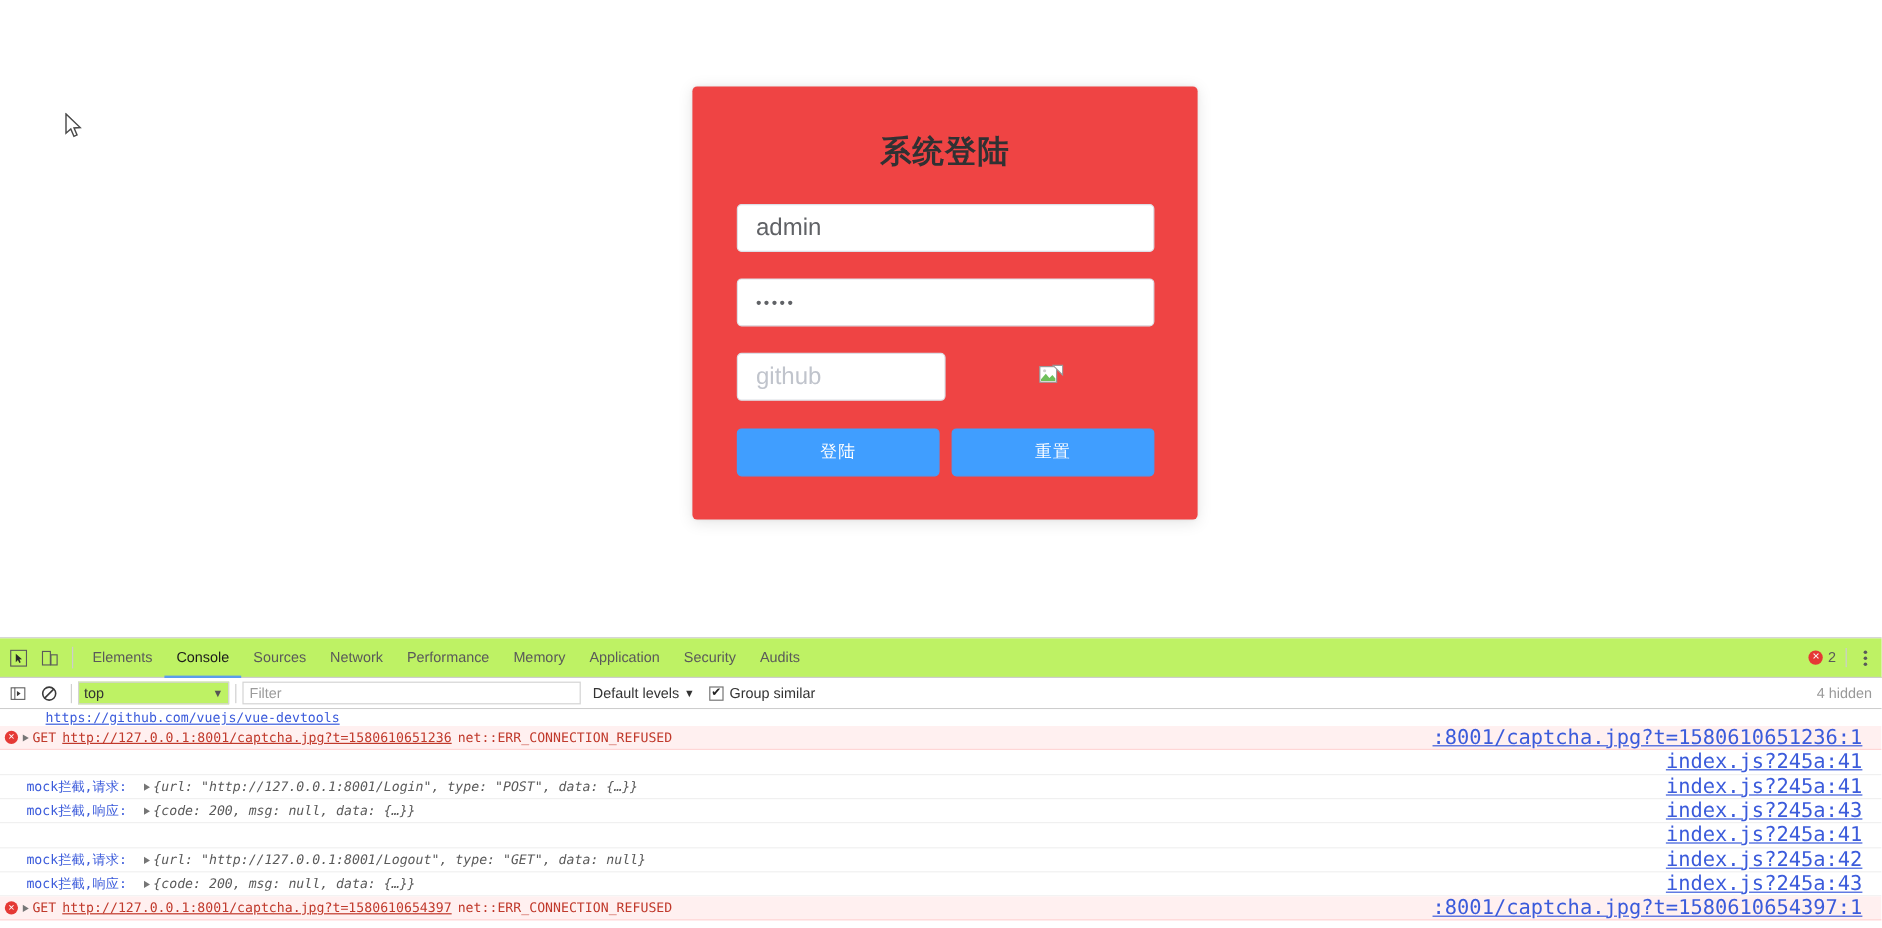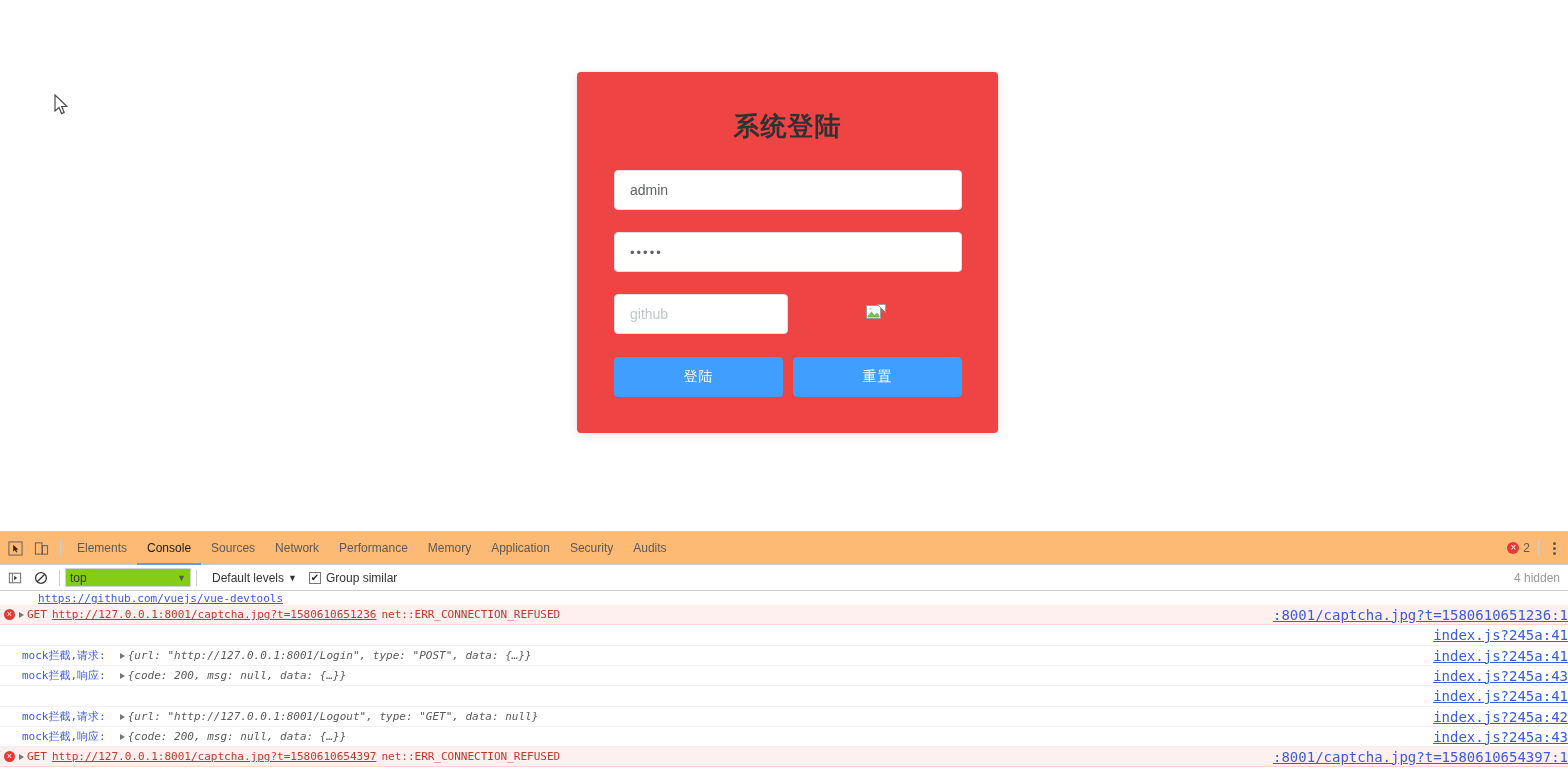--- a/index.html
+++ b/index.html
@@ -58,21 +58,21 @@
     border: 1px solid #dcdfe6;
     border-radius: 4px;
     background: #ffffff;
     font-size: 14px;
     color: #606266;
     padding: 0 15px;
     display: flex;
     align-items: center;
     font-family: "Liberation Sans", sans-serif;
   }
-  .el-input .val { color: #606266; font-size: 14px; }
+  .el-input .val { color: #606266; font-size: 20px; }
   .el-input .dots { letter-spacing: 2px; font-size: 13px; color: #606266; }
 
   #row-user   { top: 98px;  width: 348px; }
   #row-pass   { top: 160px; width: 348px; }
   #row-cap    { top: 222px; width: 348px; display: flex; align-items: center; }
   #input-captcha { width: 174px; }
 
   #captcha-img-wrap {
     margin-left: 76px;
     width: 24px; height: 24px;
@@ -107,21 +107,21 @@
     border-top: 1px solid #cdcdcd;
     font-family: "DejaVu Sans Mono", monospace;
   }
 
   
   #dt-tabbar {
     height: 33px;
     display: flex;
     align-items: center;
     border-bottom: 1px solid #cdcdcd;
-    background: #fdba74;
+    background: #bef264;
     padding-left: 2px;
   }
   .dt-icon-btn {
     width: 26px; height: 26px;
     display: flex; align-items: center; justify-content: center;
     cursor: pointer;
   }
   #dt-tab-divider { width: 1px; height: 18px; background: #cdcdcd; margin: 0 6px; }
   #dt-tabs { display: flex; align-items: center; height: 33px; }
   .dt-tab {
@@ -168,21 +168,21 @@
     background: #ffffff;
     padding-left: 2px;
     font-family: "Liberation Sans", sans-serif;
     font-size: 12px;
     color: #5a5a5a;
   }
   .fb-sep { width: 1px; height: 16px; background: #d0d0d0; margin: 0 5px; }
   #ctx-select {
     width: 126px; height: 19px;
     border: 1px solid #d4d4d4;
-    background: #84cc16;
+    background: #bef264;
     display: flex; align-items: center;
     padding: 0 4px;
     font-size: 12px; color: #333;
     cursor: pointer;
   }
   #ctx-caret { margin-left: auto; font-size: 9px; color: #555; }
   #filter-input {
     width: 282px; height: 19px;
     border: 1px solid #d4d4d4;
     background: #fff;
@@ -242,24 +242,24 @@
   }
   .m-method { color: #c0392b; }
   .m-url { color: #c0392b; text-decoration: underline; }
   .m-err { color: #c0392b; }
   .m-label { color: #3b5bdb; }
   .m-obj { color: #5a5a5a; font-style: italic; }
   .top-link { color: #3b5bdb; text-decoration: underline; margin-left: 22px; }
 
   .src-link {
     position: absolute;
-    right: 0;
+    right: 16px;
     color: #3b5bdb;
     text-decoration: underline;
-    font-size: 14px;
+    font-size: 17px;
     font-family: "DejaVu Sans Mono", monospace;
   }
   .msg-row.error .src-link { color: #3b5bdb; }
 
   #console-prompt {
     height: 18px;
     display: flex;
     align-items: center;
     padding-left: 6px;
     background: #ffffff;
@@ -373,20 +373,23 @@
         <circle cx="8" cy="8" r="6.2" fill="none" stroke="#3a3a3a" stroke-width="1.5"></circle>
         <line x1="3.7" y1="12.3" x2="12.3" y2="3.7" stroke="#3a3a3a" stroke-width="1.5"></line>
       </svg>
     </div>
     <div class="fb-sep"></div>
     <div id="ctx-select">
       <span>top</span>
       <span id="ctx-caret">▼</span>
     </div>
     <div class="fb-sep"></div>
+    <div id="filter-input">
+      <span>Filter</span>
+    </div>
     <div id="levels-select">
       <span>Default levels</span>
       <span style="font-size:9px">▼</span>
     </div>
     <div id="group-similar">
       <span class="cbox">✔</span>
       <span>Group similar</span>
     </div>
     <div id="hidden-count">4 hidden</div>
   </div>

